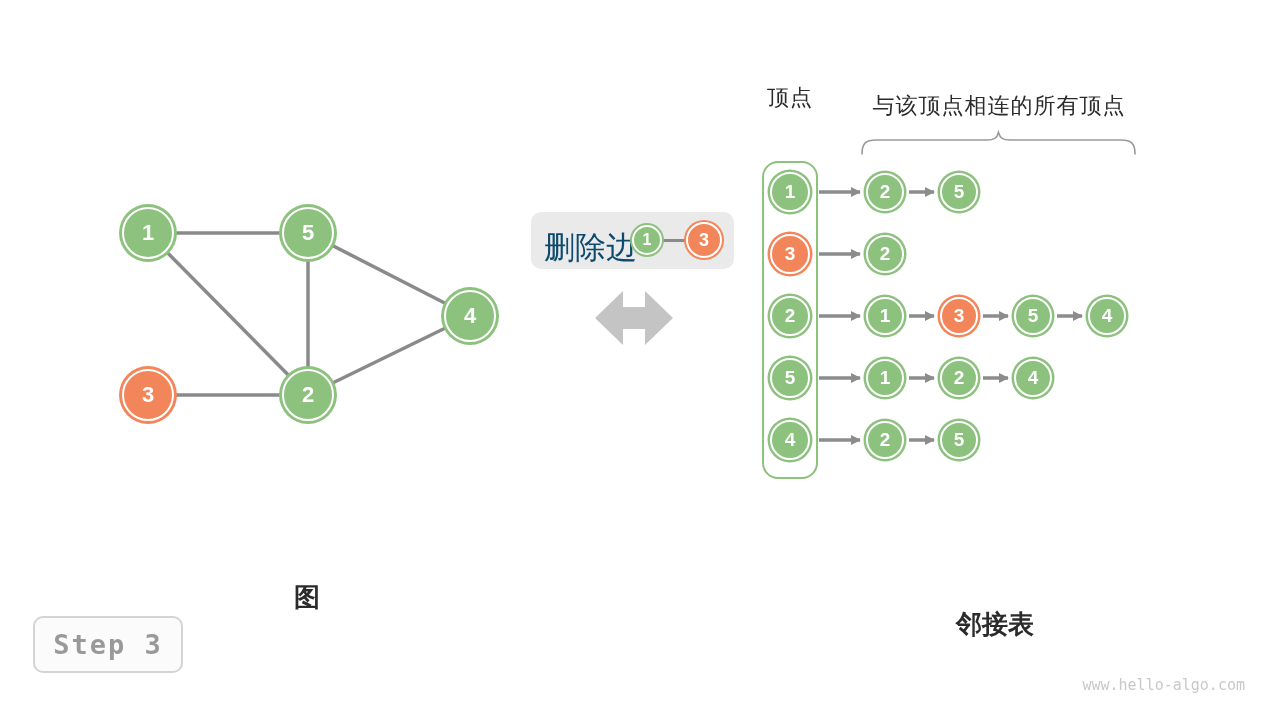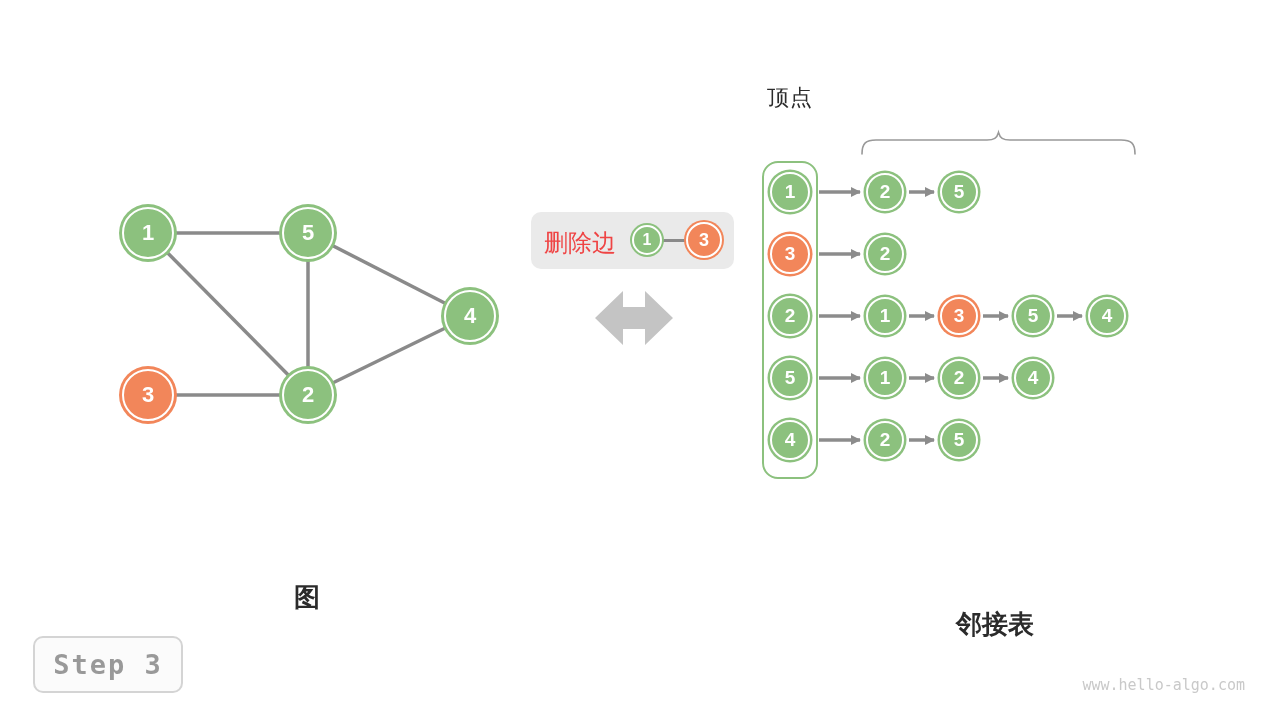--- a/index.html
+++ b/index.html
@@ -47,33 +47,33 @@
   .header { position: absolute; color: #2b2b2b; font-size: 22px; letter-spacing: 1px; text-align: center; }
   .vertex-h { left: 748px; top: 83px; width: 84px; }
   .neigh-h  { left: 860px; top: 91px; width: 278px; }
 
   .op-box {
     position: absolute; left: 531px; top: 212px;
     width: 203px; height: 57px;
     background: var(--box_bg);
     border-radius: 10px;
   }
-  .op-label { position: absolute; left: 544px; top: 227px; font-size: 24px; color: #ef4444; }
+  .op-label { position: absolute; left: 544px; top: 227px; font-size: 31px; color: #0c4a6e; }
   .op-line  { position: absolute; left: 647px; top: 239px; width: 57px; height: 3px; background: var(--edge_gray); }
   .mini-from { left: 632px; top: 225px; width: 30px; height: 30px; font-size: 16px; box-shadow: 0 0 0 2px var(--green); }
   .mini-to   { left: 686px; top: 222px; width: 36px; height: 36px; font-size: 18px; box-shadow: 0 0 0 2px var(--orange); }
   .mini.green  { background: var(--green); }
   .mini.orange { background: var(--orange); }
 
   .caption { position: absolute; width: 200px; text-align: center; font-size: 26px; font-weight: bold; color: #2b2b2b; }
   .caption-graph { left: 207px; top: 580px; }
   .caption-adj   { left: 895px; top: 580px; margin-top: 27px; }
 
   .step-badge {
-    position: absolute; left: 33px; top: 636px;
+    position: absolute; left: 33px; top: 616px;
     width: 150px; height: 57px;
     background: #fbfbfb;
     border: 2px solid #d4d4d4;
     border-radius: 10px;
     box-sizing: border-box;
     display: flex; align-items: center; justify-content: center;
     font-family: "DejaVu Sans Mono", "Liberation Mono", monospace;
     font-weight: bold; font-size: 27px; color: #999999;
     letter-spacing: 2px;
   }
@@ -122,20 +122,21 @@
 
   <div id="graph-layer">
       <div class="node green" style="left: 122px; top: 207px;">1</div>
       <div class="node green" style="left: 282px; top: 207px;">5</div>
       <div class="node green" style="left: 444px; top: 290px;">4</div>
       <div class="node orange" style="left: 122px; top: 369px;">3</div>
       <div class="node green" style="left: 282px; top: 369px;">2</div>
     </div>
 
   <div class="header vertex-h">顶点</div>
+  <div class="header neigh-h">与该顶点相连的所有顶点</div>
 
   <div class="vertex-box"></div>
   <div id="adj-layer">
       <div class="adj-node vertex green" style="width: 40px; height: 40px; left: 770px; top: 172px;">1</div>
       <div class="adj-node chain green" style="width: 38px; height: 38px; left: 866px; top: 173px;">2</div>
       <div class="adj-node chain green" style="width: 38px; height: 38px; left: 940px; top: 173px;">5</div>
       <div class="adj-node vertex orange" style="width: 40px; height: 40px; left: 770px; top: 234px;">3</div>
       <div class="adj-node chain green" style="width: 38px; height: 38px; left: 866px; top: 235px;">2</div>
       <div class="adj-node vertex green" style="width: 40px; height: 40px; left: 770px; top: 296px;">2</div>
       <div class="adj-node chain green" style="width: 38px; height: 38px; left: 866px; top: 297px;">1</div>

